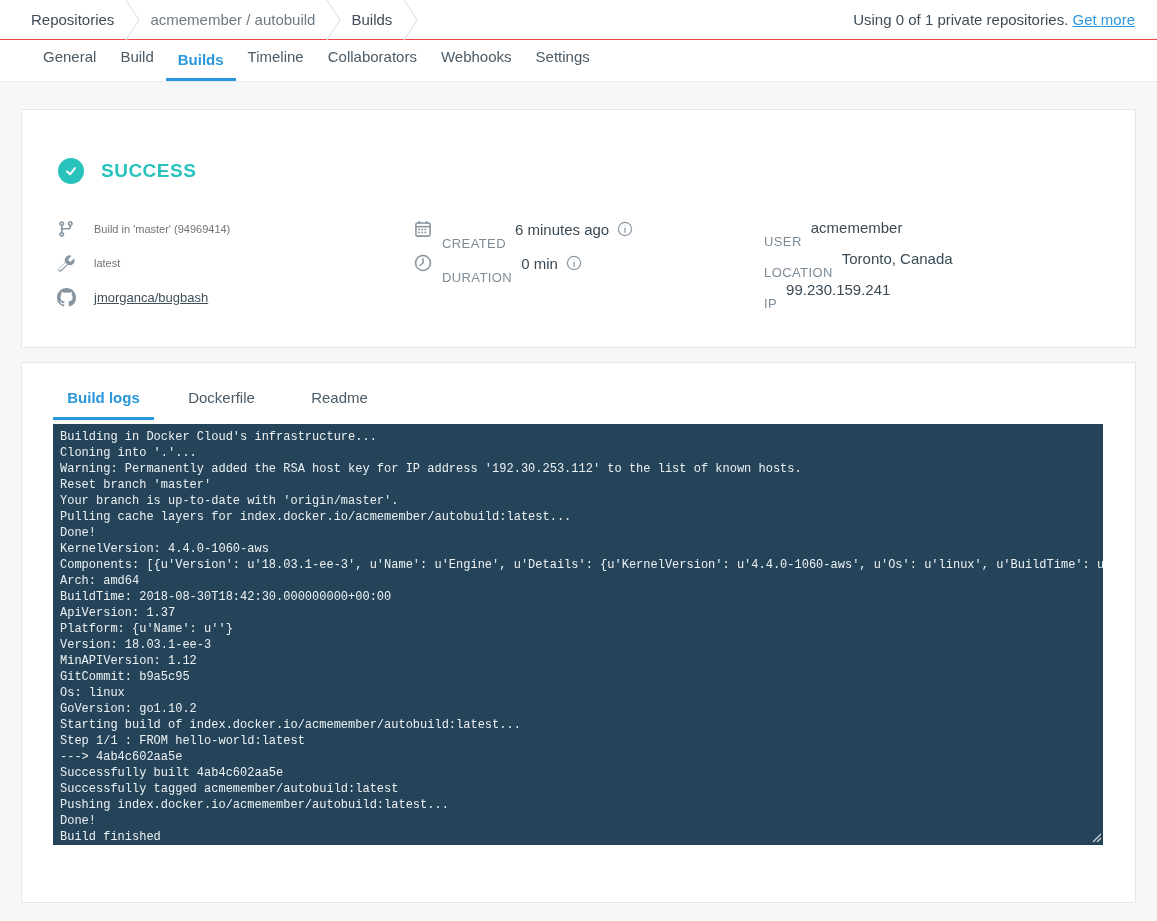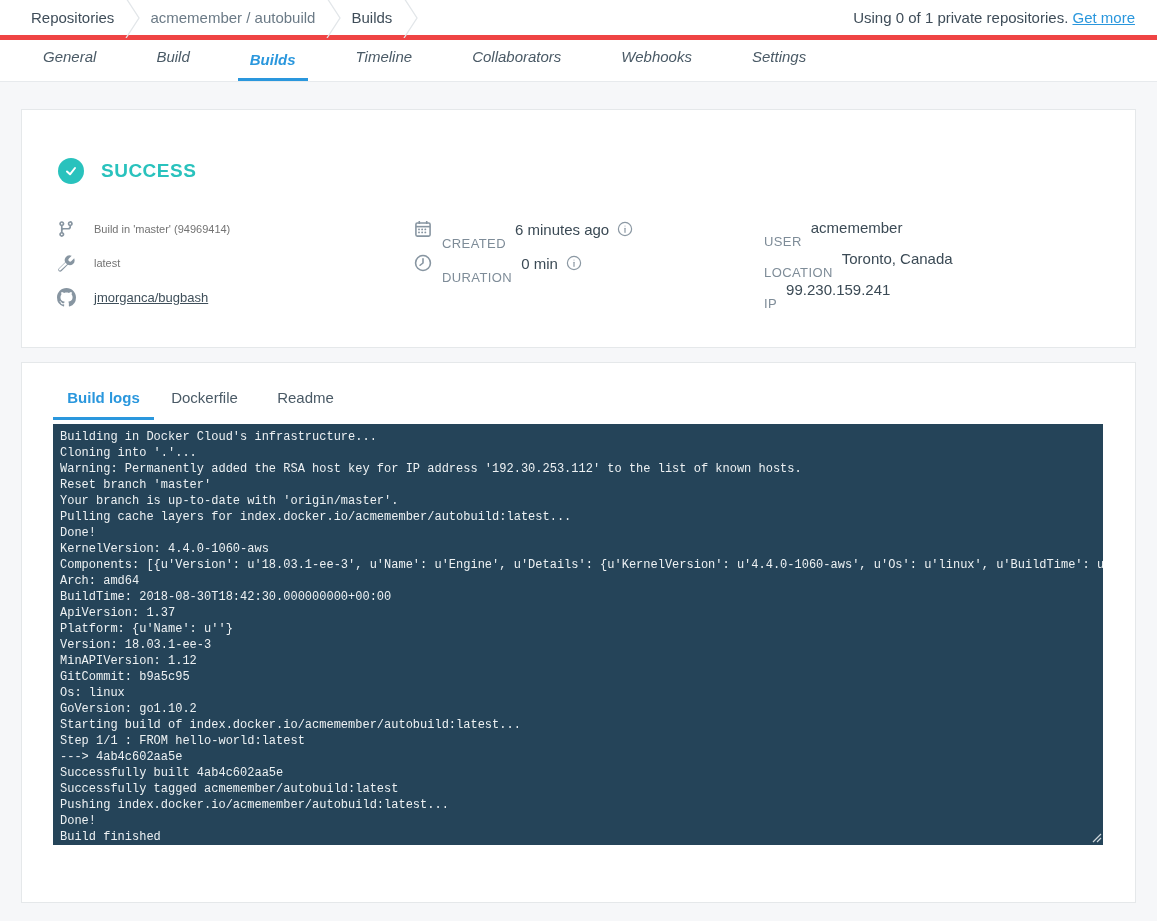--- a/index.html
+++ b/index.html
@@ -6,34 +6,34 @@
   html,body { margin:0; padding:0; }
   body {
     width:1157px; height:921px;
     background:#f6f7f9;
     font-family:"Liberation Sans", sans-serif;
     color:#3f4d59;
     overflow:hidden;
   }
   
   .breadcrumb-bar {
-    height:40px; background:#fff; border-bottom:5px solid #ef4444;
+    height:40px; background:#fff; border-bottom:1px solid #ef4444;
     display:flex; align-items:center; justify-content:space-between;
     padding:0 22px 0 31px;
   }
   .breadcrumb { display:flex; align-items:center; height:100%; }
   .crumb { font-size:15px; color:#3f4d59; text-decoration:none; cursor:pointer; }
   .crumb.mid { color:#6b7a86; }
   .crumb-sep { margin:0 9px 0 11px; height:40px; display:block; }
   .usage { font-size:15px; color:#3f4d59; }
   .usage a { color:#2a97dd; text-decoration:underline; cursor:pointer; }
   
   .tab-bar {
     height:42px; background:#fff; border-bottom:1px solid #e7eaed;
-    display:flex; align-items:flex-end; padding-left:31px; gap:36px;font-style:italic;
+    display:flex; align-items:flex-end; padding-left:31px; 
   }
   .tab {
     font-size:15px; color:#4a5a66; padding:0 12px 13px; cursor:pointer;
     border-bottom:3px solid transparent;
   }
   .tab.active { color:#2a97dd; font-weight:bold; border-bottom-color:#2a97dd; padding-bottom:10px; }
   
   main { padding:27px 21px 0; }
   .card { background:#fff; border:1px solid #e5e8ea; }
   .summary-card { height:239px; padding:48px 34px 0; margin-bottom:14px; }
@@ -51,21 +51,21 @@
   .col-right .drow { height:31px; }
   .drow .ic { width:20px; display:flex; justify-content:center; margin-right:18px; flex:0 0 auto; }
   .col-mid .drow .ic { margin-right:9px; }
   .dtext { font-size:11px; color:#737373; }
   .dlabel { font-size:13px; color:#7e8c98; letter-spacing:.4px; margin-right:9px;margin-top:28px; }
   .dvalue { font-size:15px; color:#3b4a55; }
   .repo-link { font-size:13px; color:#3f4f5a; text-decoration:underline; cursor:pointer; }
   .info-ic { margin-left:8px; display:flex; cursor:pointer; }
   
   .logs-card { height:541px; padding:26px 31px 0; }
-  .log-tabs { display:flex; }
+  .log-tabs { display:flex;gap:17px; }
   .log-tab {
     width:101px; text-align:center; font-size:15px; color:#4a5a66;
     padding-bottom:11px; border-bottom:3px solid transparent; cursor:pointer;
   }
   .log-tab.active { color:#2a97dd; font-weight:bold; border-bottom-color:#2a97dd; }
   .console-wrap { position:relative; margin-top:4px; }
   .console {
     width:1050px; height:421px; background:#254459; color:#edf1f3;
     font-family:Liberation Mono, monospace; font-size:12px; line-height:16px;
     padding:5px 7px; white-space:pre; overflow:hidden;

